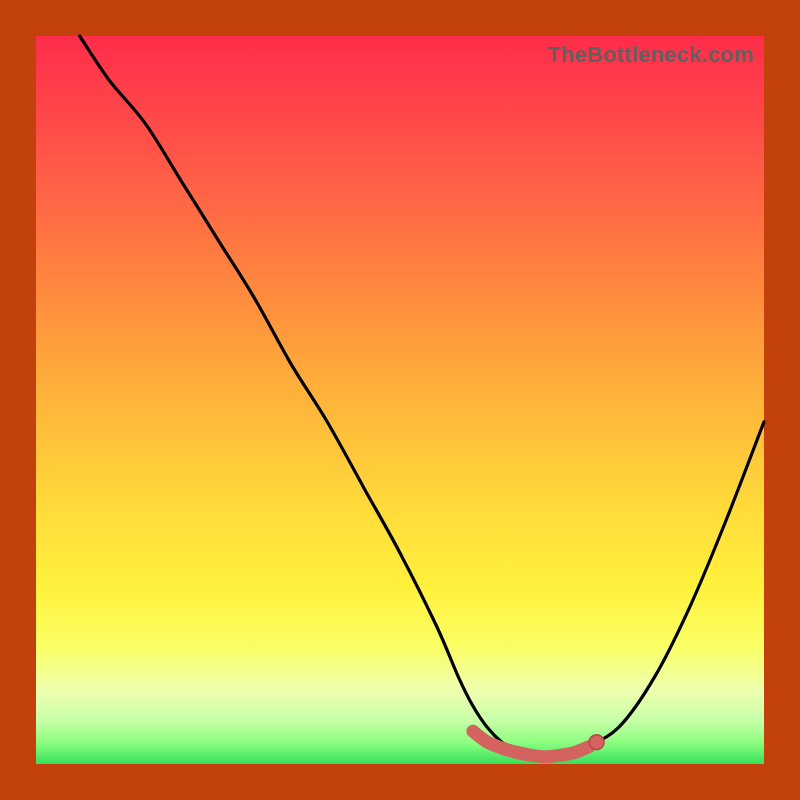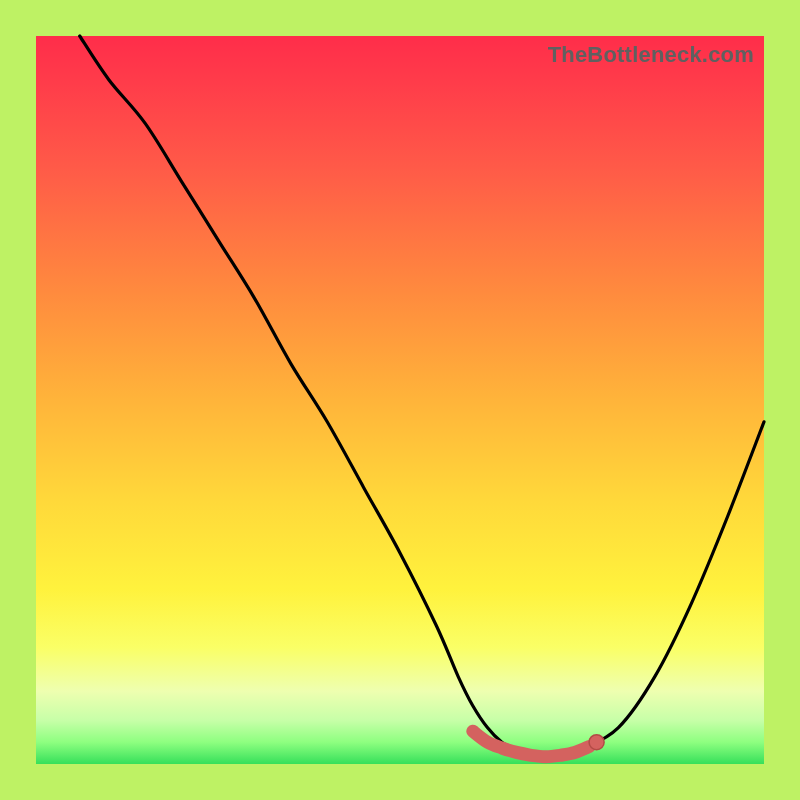--- a/index.html
+++ b/index.html
@@ -8,21 +8,21 @@
     width: 800px;
     height: 800px;
     background: #000;
     overflow: hidden;
     font-family: Arial, Helvetica, sans-serif;
   }
   .frame {
     position: relative;
     width: 800px;
     height: 800px;
-    background: #bef264;
+    background: #c2410c;
   }
   .plot-area {
     position: absolute;
     left: 36px;
     top: 36px;
     width: 728px;
     height: 728px;
     
     background: linear-gradient(
       to bottom,

